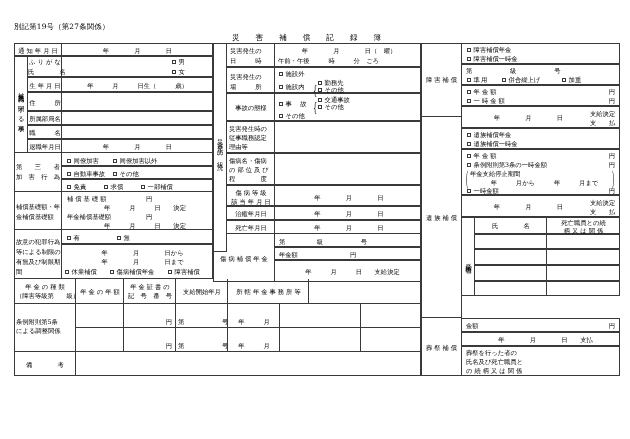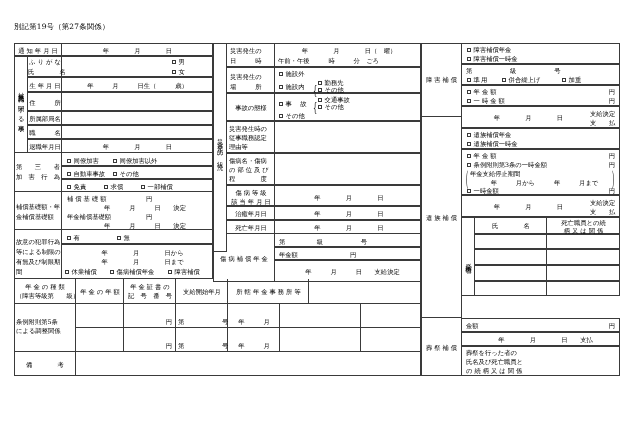--- a/index.html
+++ b/index.html
@@ -48,20 +48,21 @@
   
   .paren{position:absolute;font-size:9px;line-height:1;transform:scaleX(.6) scaleY(2.3);
          transform-origin:left center;}
 </style>
 </head>
 <body>
 
 <div id="page">
 
   <div class="form-no">別記第19号（第27条関係）</div>
+  <div class="doc-title">災　害　補　償　記　録　簿</div>
 
   <div class="cell" style="left:14px;top:43px;width:48px;height:13px;"></div>
   <div class="tx lbl ctr" style="left:14px;top:47px;width:48px;">通 知 年 月 日</div>
   <div class="cell nb-l" style="left:62px;top:43px;width:151px;height:13px;"></div>
   <div class="tx lbl ctr" style="left:62px;top:47px;width:151px;">年　　　　月　　　　日</div>
 
   <div class="cell" style="left:14px;top:56px;width:14px;height:97px;"></div>
   <div class="vert" style="left:14px;top:56px;width:14px;height:97px;">被災職員に関する事項</div>
 
   <div class="cell nb-l" style="left:28px;top:56px;width:34px;height:21px;"></div>

